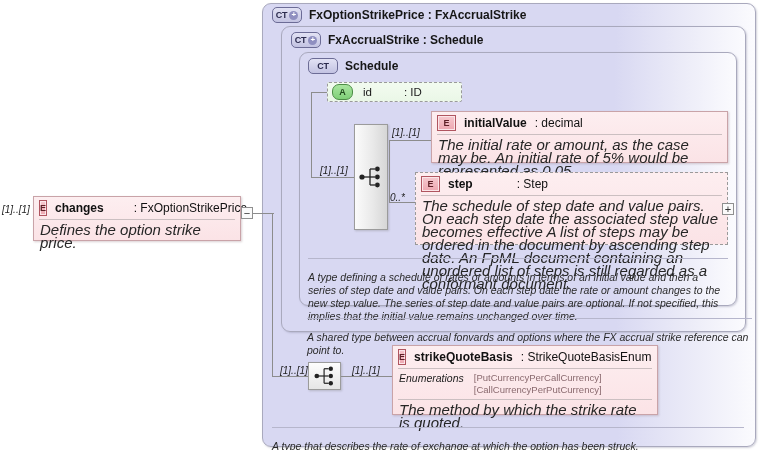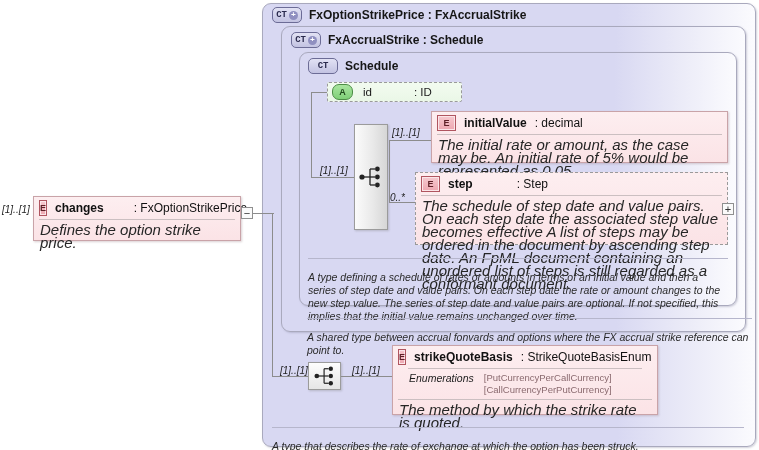--- a/index.html
+++ b/index.html
@@ -26,21 +26,21 @@
     position:absolute;
     display:flex;align-items:center;gap:7px;
     font-weight:bold;font-size:12px;color:#161616;
     white-space:nowrap;
   }
   .ct-ico{
     display:inline-flex;align-items:center;justify-content:center;
     height:14px;min-width:24px;padding:0 2px;
     border:1px solid #6c6c96;border-radius:5px;
     background:linear-gradient(to bottom,#e2e2f4,#c3c3e2);
-    font-size:9px;font-weight:bold;font-family:Liberation Mono, monospace;
+    font-size:9px;font-weight:bold;font-family:Liberation Sans, sans-serif;
     letter-spacing:-.2px;color:#2b2b4d;
     gap:2px;
   }
   .ct-ico .plus{
     display:inline-block;width:9px;height:9px;line-height:8px;
     border-radius:50%;
     background:#8f8fc0;color:#fff;font-size:8px;text-align:center;
     font-weight:bold;
   }
 
@@ -82,21 +82,21 @@
   .el-name{font-weight:bold;}
   .el-type{font-weight:normal;}
   .el-doc{
     border-top:1px solid #cbbfc1;
     margin:0 5px;
     padding:3px 1px 3px 1px;
     font-style:italic;font-size:15px;line-height:13px;color:#262626;
   }
   .el-enums{
     border-top:1px solid #cbbfc1;
-    margin:0 15px;
+    margin:0 5px;
     padding:3px 1px;
     display:flex;gap:10px;
     font-size:10px;
   }
   .enum-label{font-style:italic;font-size:10.5px;color:#1d1d1d;white-space:nowrap;}
   .enum-vals{
     font-family:Liberation Sans, sans-serif;
     font-size:9.5px;color:#8a6a6f;line-height:12px;white-space:nowrap;
   }
 
@@ -182,21 +182,21 @@
   <span>Schedule</span>
 </div>
 
 <div class="ln-v" style="left:311px;top:92px;height:85px;"></div>
 <div class="ln-h" style="left:311px;top:92px;width:18px;"></div>
 <div class="ln-h" style="left:311px;top:177px;width:43px;"></div>
 
 <div class="attr-box" style="left:327px;top:82px;width:135px;height:20px;">
   <span class="a-ico">A</span>
   <span>id</span>
-  <span style="margin-left:32px;">: ID</span>
+  <span style="margin-left:22px;">: ID</span>
 </div>
 
 <div class="seq-tall" style="left:354px;top:124px;width:34px;height:106px;">
   <svg width="24" height="22" viewBox="0 0 24 22">
     <circle cx="3" cy="11" r="2.6" fill="#222"></circle>
     <line x1="5" y1="11" x2="11" y2="11" stroke="#222" stroke-width="1.3"></line>
     <line x1="11" y1="3" x2="11" y2="19" stroke="#222" stroke-width="1.3"></line>
     <line x1="11" y1="3" x2="16" y2="3" stroke="#222" stroke-width="1.3"></line>
     <line x1="11" y1="11" x2="16" y2="11" stroke="#222" stroke-width="1.3"></line>
     <line x1="11" y1="19" x2="16" y2="19" stroke="#222" stroke-width="1.3"></line>

